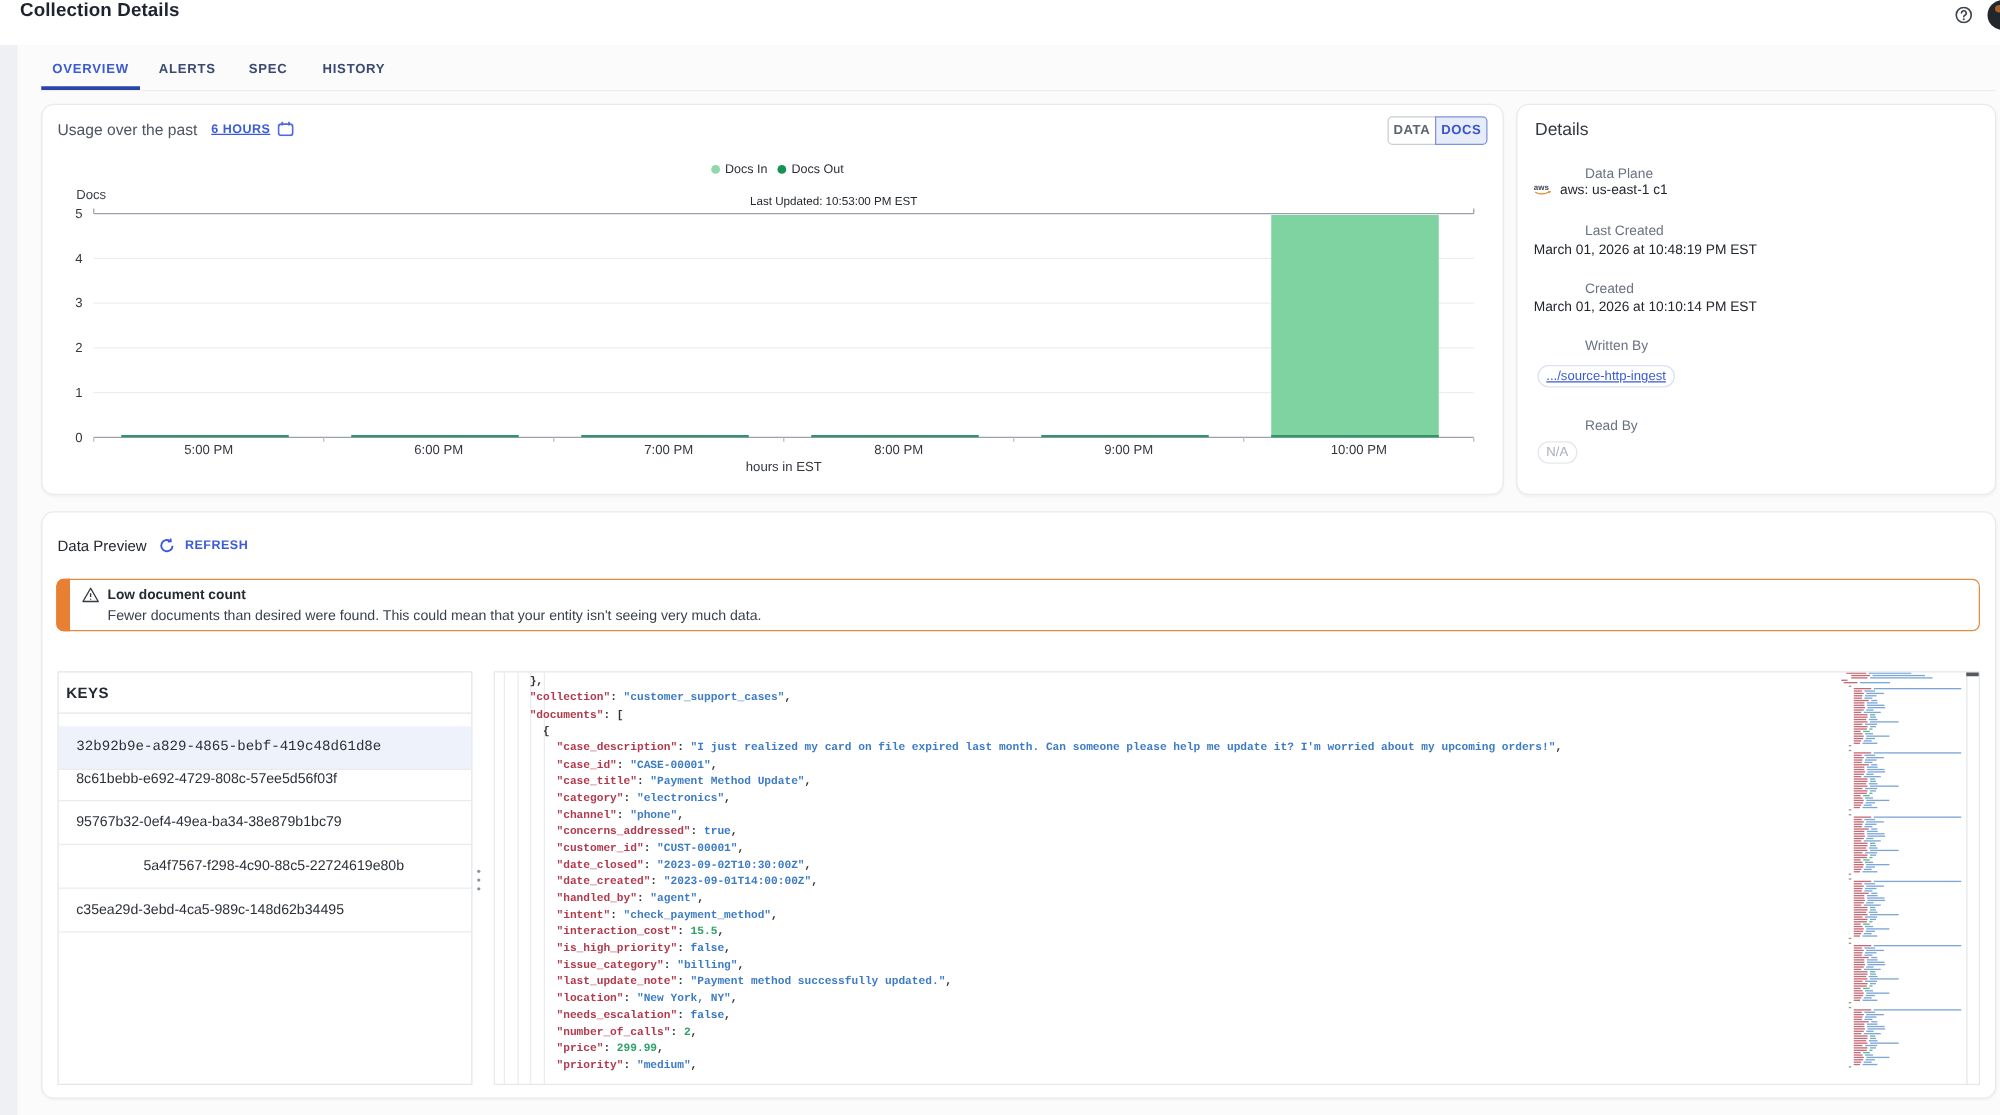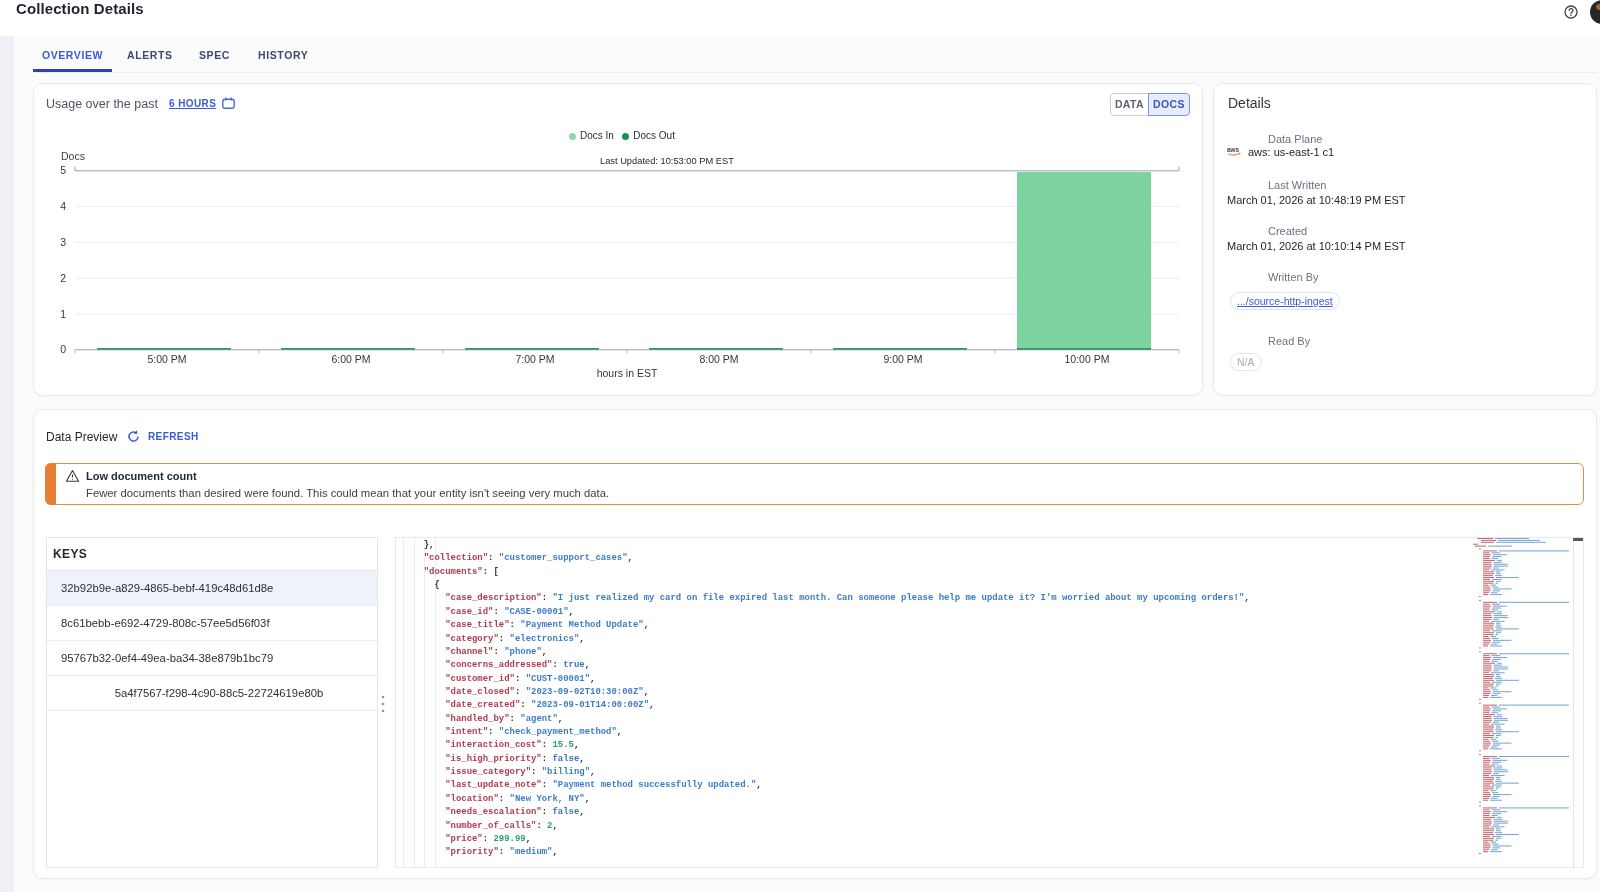--- a/index.html
+++ b/index.html
@@ -155,21 +155,21 @@
     <rect x="984" y="208.0" width="134" height="1.8" fill="#35946a"></rect>
   </svg>
 
 <div id="dTitle">Details</div>
 <div class="dlabel" style="top:133px;">Data Plane</div>
 <svg style="position:absolute;left:1227px;top:146px;" width="14" height="11" viewBox="0 0 24 18">
     <text x="0" y="10" font-size="11" font-weight="bold" fill="#3f4450" font-family="Liberation Sans,sans-serif">aws</text>
     <path d="M2 13 Q11 18 21 12.5 L21.5 14 L23 12 L20.3 11.6 L21 12.9 Q11 17.5 2 13 Z" fill="#e8883a" stroke="#e8883a" stroke-width="1.2"></path>
   </svg>
 <div class="dvalue" style="top:146px;left:1248px;">aws: us-east-1 c1</div>
-<div class="dlabel" style="top:179px;">Last Written</div>
+<div class="dlabel" style="top:179px;">Last Created</div>
 <div class="dvalue" style="top:194px;">March 01, 2026 at 10:48:19 PM EST</div>
 <div class="dlabel" style="top:225px;">Created</div>
 <div class="dvalue" style="top:240px;">March 01, 2026 at 10:10:14 PM EST</div>
 <div class="dlabel" style="top:271px;">Written By</div>
 <div class="chip" id="chipW"><span>.../source-http-ingest</span></div>
 <div class="dlabel" style="top:335px;">Read By</div>
 <div class="chip" id="chipR">N/A</div>
 
 <div id="dpLbl">Data Preview</div>
 <svg id="refreshIcon" width="13" height="13" viewBox="0 0 13 13" fill="none" stroke="#3b5bd6" stroke-width="1.5">
@@ -183,24 +183,25 @@
 <svg id="warnIcon" width="15" height="14" viewBox="0 0 15 14" fill="none" stroke="#343a43" stroke-width="1.1">
   <path d="M7.5 1.6 L13.6 12.2 H1.4 Z" stroke-linejoin="round"></path>
   <line x1="7.5" y1="5.5" x2="7.5" y2="8.5"></line>
     <circle cx="7.5" cy="10.3" r="0.5" fill="#343a43" stroke="none"></circle>
 </svg>
 <div id="warnTitle">Low document count</div>
 <div id="warnBody">Fewer documents than desired were found. This could mean that your entity isn't seeing very much data.</div>
 
 <div id="keysPanel">
   <div id="keysHead">KEYS</div>
-  <div class="krow sel" style="top:33px;">32b92b9e-a829-4865-bebf-419c48d61d8e</div>
+  <div class="krow sel" style="top:43px;font-family:Liberation Mono, monospace;">32b92b9e-a829-4865-bebf-419c48d61d8e</div>
   <div class="krow" style="top:68px;">8c61bebb-e692-4729-808c-57ee5d56f03f</div>
   <div class="krow" style="top:103px;">95767b32-0ef4-49ea-ba34-38e879b1bc79</div>
   <div class="krow" style="top:138px;text-align:center;">5a4f7567-f298-4c90-88c5-22724619e80b</div>
+  <div class="krow" style="top:173px;">c35ea29d-3ebd-4ca5-989c-148d62b34495</div>
 </div>
 <svg id="dragdots" width="4" height="20">
     <circle cx="2" cy="3" r="1.3" fill="#8b93a0"></circle>
     <circle cx="2" cy="10" r="1.3" fill="#8b93a0"></circle>
     <circle cx="2" cy="17" r="1.3" fill="#8b93a0"></circle>
   </svg>
 <div id="jsonPanel"></div>
 <div class="iguide" style="left:403px;"></div>
 <div class="iguide" style="left:414px;"></div>
 <div class="iguide" style="left:424px;"></div>

